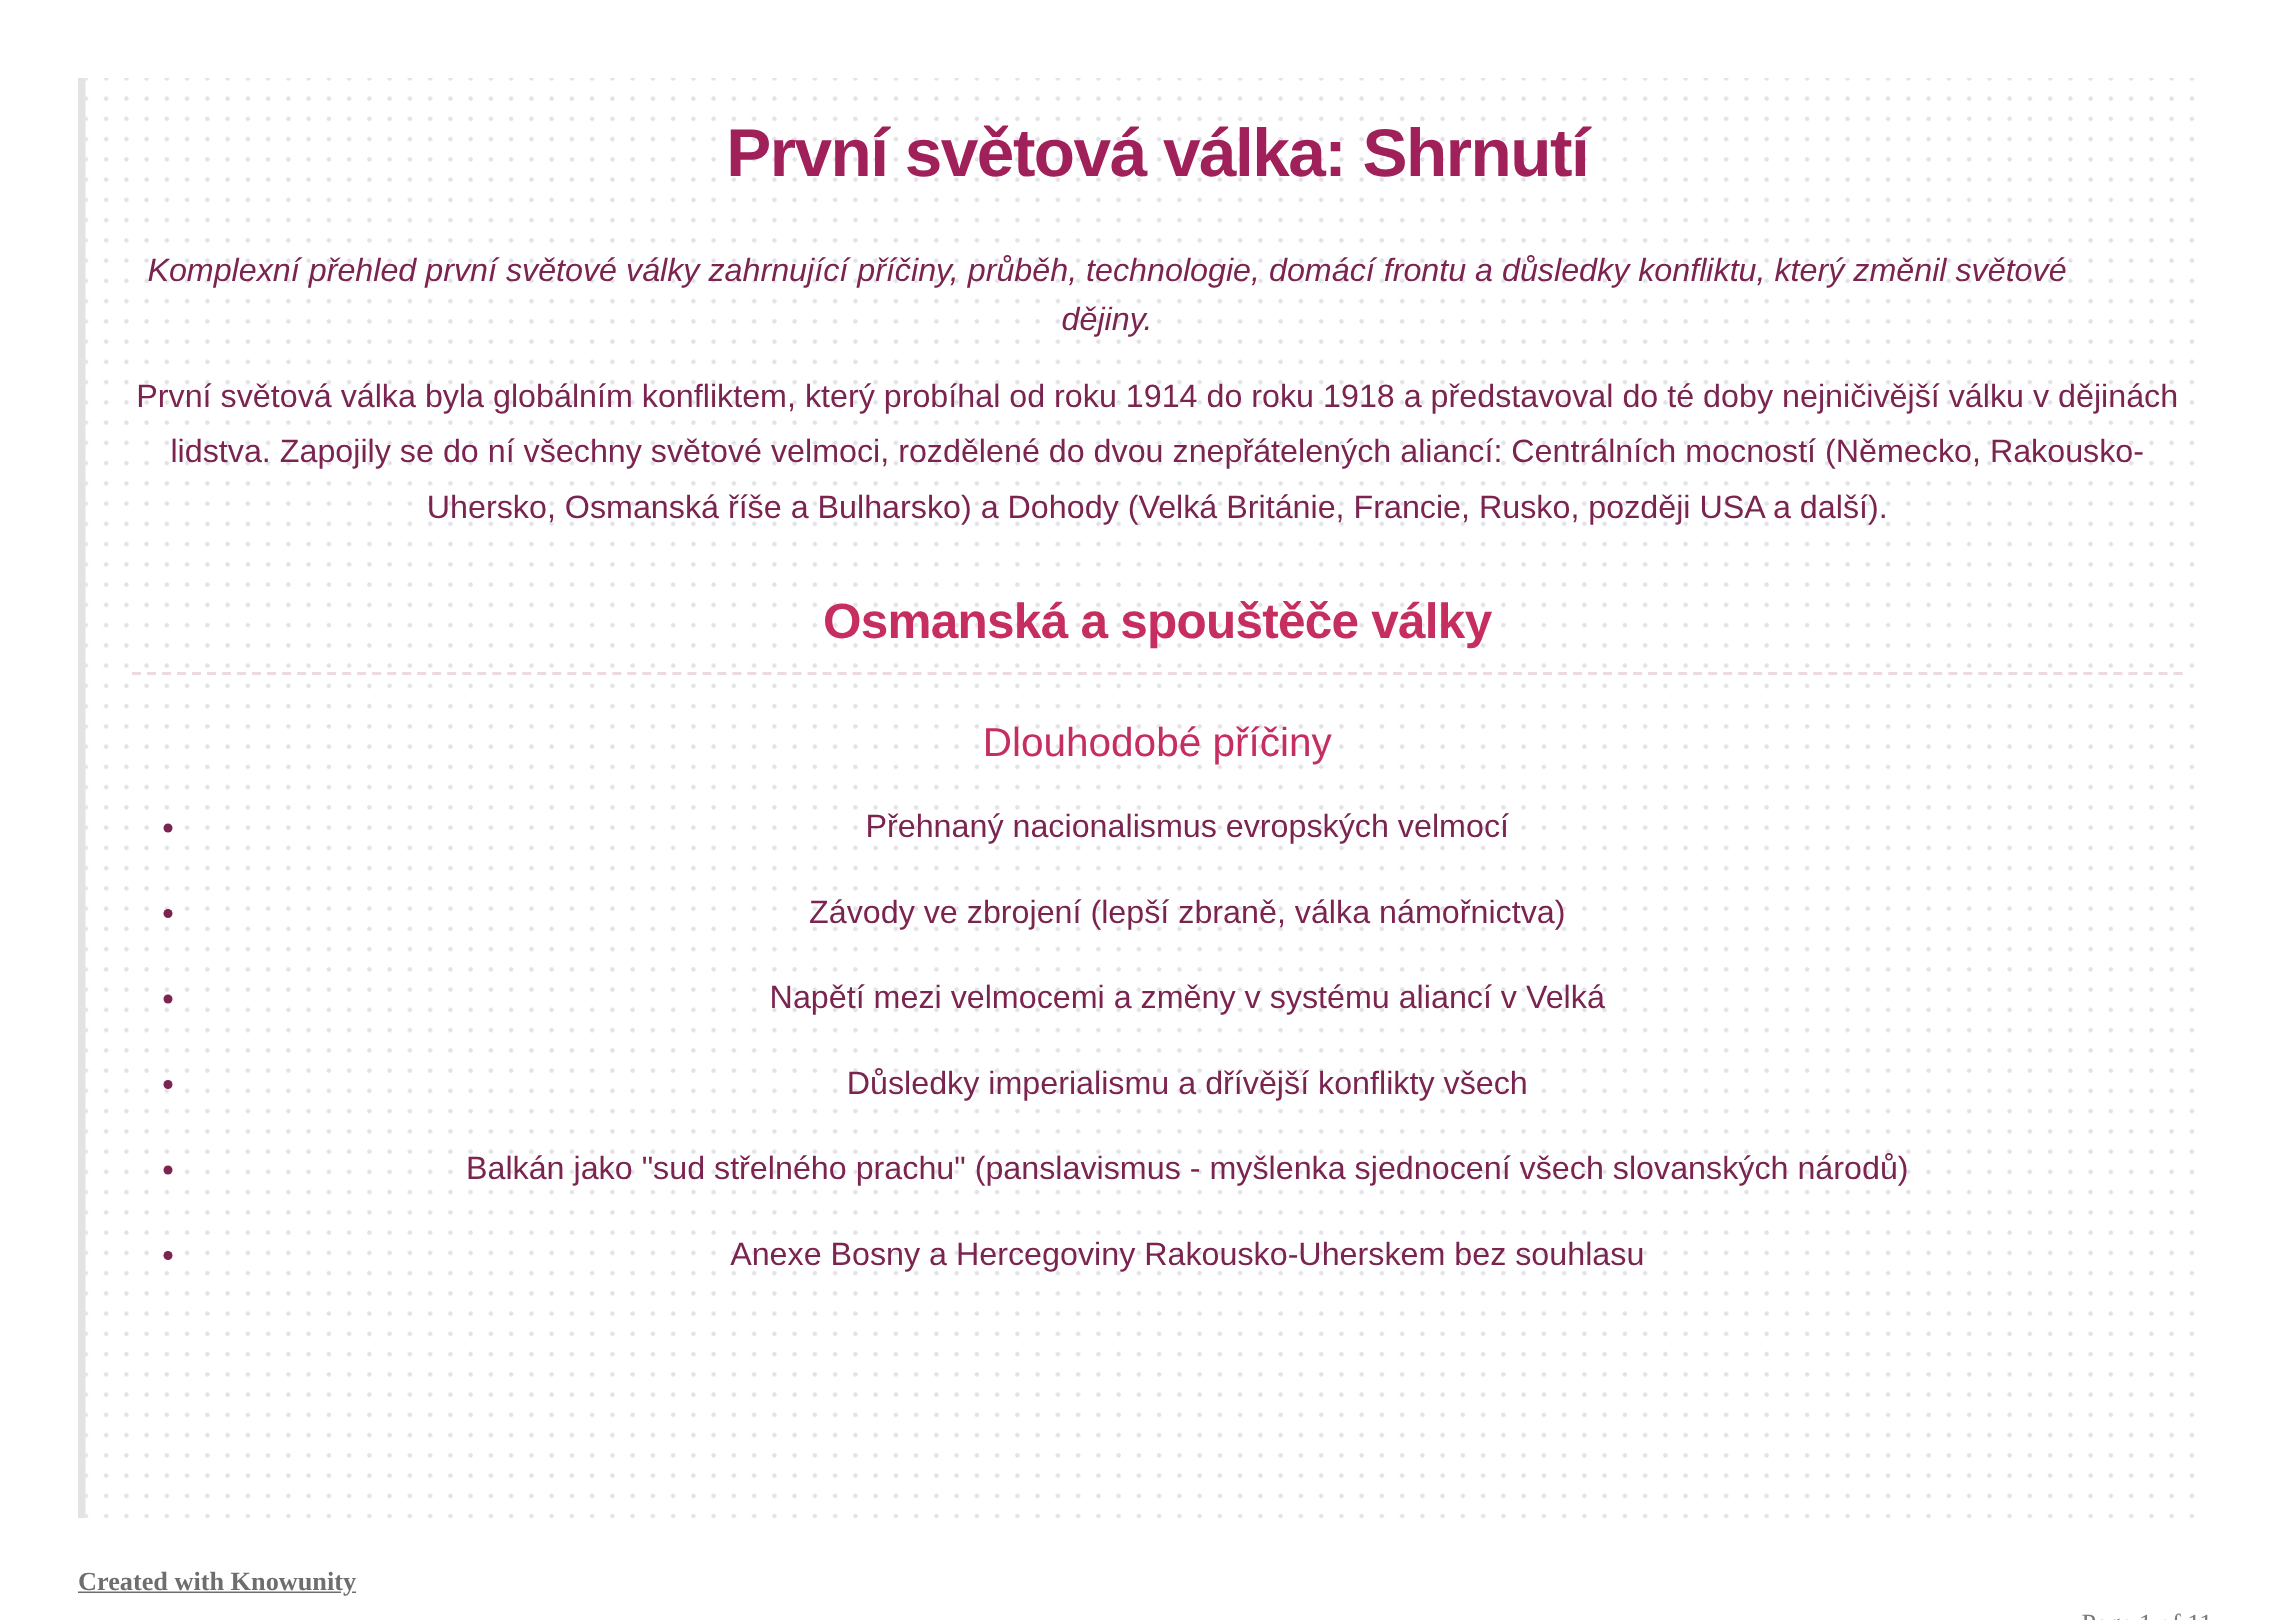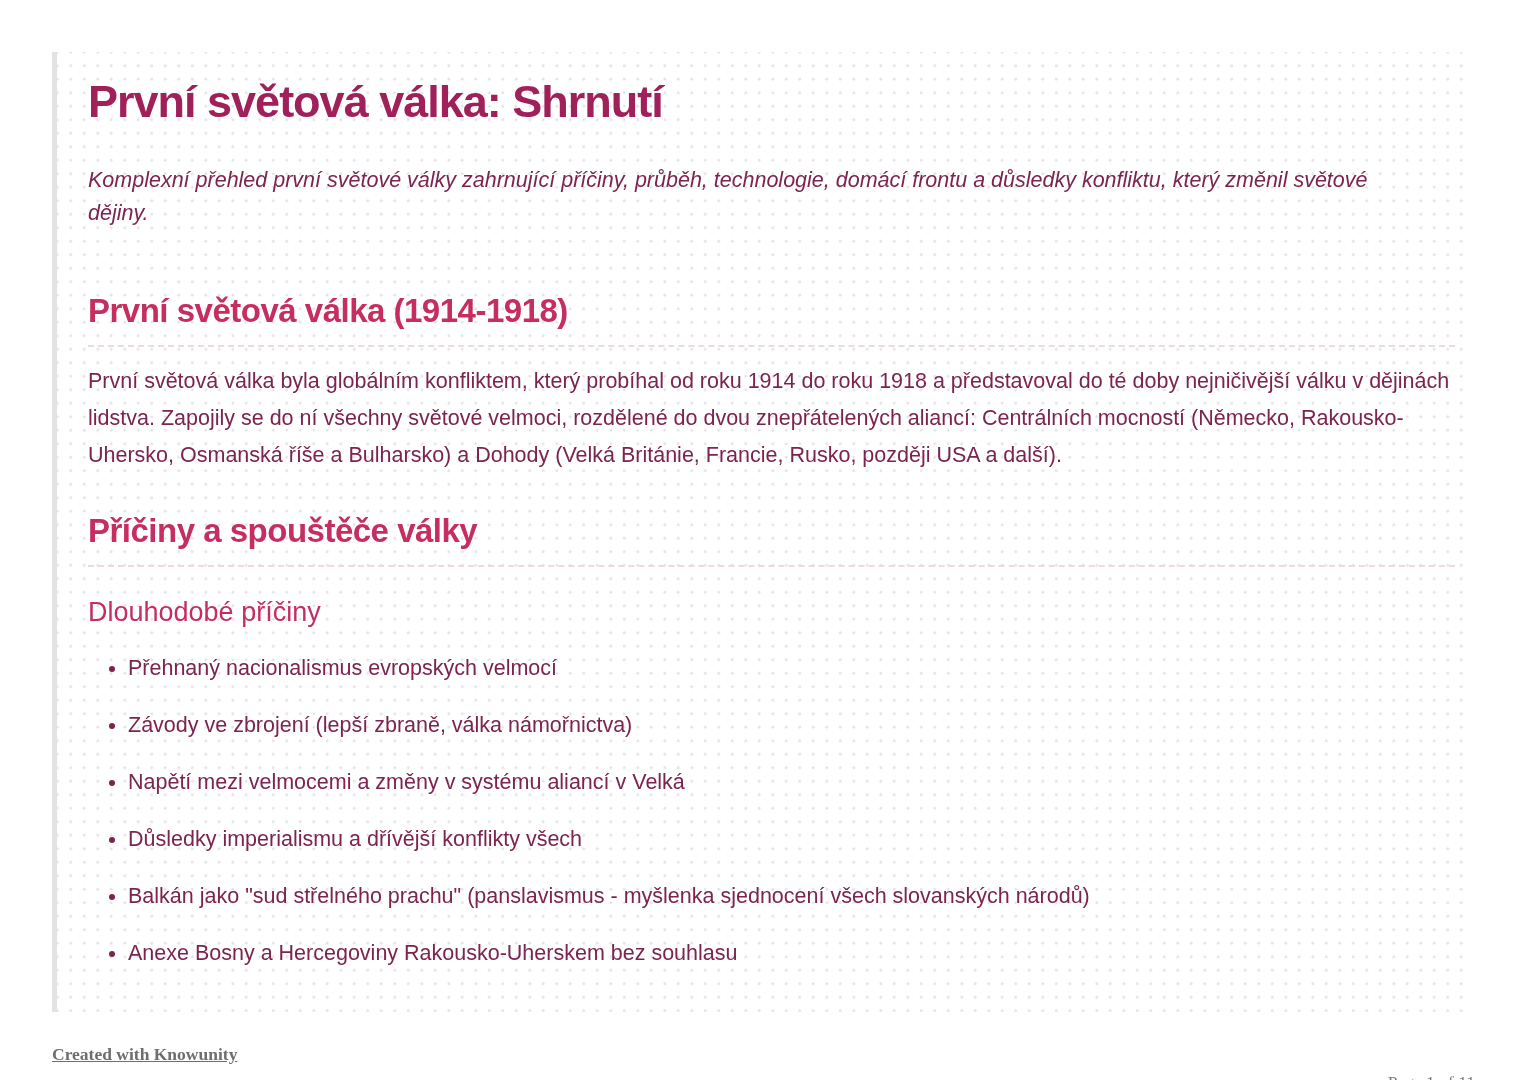--- a/index.html
+++ b/index.html
@@ -1,16 +1,16 @@
 <!DOCTYPE html>
 <html lang="cs"><head>
 <meta charset="utf-8">
 <title>První světová válka: Shrnutí</title>
 <style>
-  * { box-sizing: border-box; }
+  * { box-sizing: border-box; text-align: center; }
   html, body { margin: 0; padding: 0; }
   body {
     width: 1527px; height: 1080px;
     background: #ffffff;
     font-family: "Liberation Sans", sans-serif;
     position: relative;
     overflow: hidden;
   }
 
   
@@ -103,25 +103,24 @@
 </style>
 </head>
 <body>
 
 <div class="sheet">
 
   <h1 class="doc-title">První světová válka: Shrnutí</h1>
 
   <p class="subtitle">Komplexní přehled první světové války zahrnující příčiny, průběh, technologie, domácí frontu a důsledky konfliktu, který změnil světové dějiny.</p>
 
-  <h2 class="section-heading">První světová válka (1914-1918)</h2>
 
   <p class="body-text">První světová válka byla globálním konfliktem, který probíhal od roku 1914 do roku 1918 a představoval do té doby nejničivější válku v dějinách lidstva. Zapojily se do ní všechny světové velmoci, rozdělené do dvou znepřátelených aliancí: Centrálních mocností (Německo, Rakousko-Uhersko, Osmanská říše a Bulharsko) a Dohody (Velká Británie, Francie, Rusko, později USA a další).</p>
 
-  <h2 class="section-heading second">Příčiny a spouštěče války</h2>
+  <h2 class="section-heading second">Osmanská a spouštěče války</h2>
 
   <h3 class="sub-heading">Dlouhodobé příčiny</h3>
 
   <ul class="bullet-list">
     <li>Přehnaný nacionalismus evropských velmocí</li>
     <li>Závody ve zbrojení (lepší zbraně, válka námořnictva)</li>
     <li>Napětí mezi velmocemi a změny v systému aliancí v Velká</li>
     <li>Důsledky imperialismu a dřívější konflikty všech</li>
     <li>Balkán jako "sud střelného prachu" (panslavismus - myšlenka sjednocení všech slovanských národů)</li>
     <li>Anexe Bosny a Hercegoviny Rakousko-Uherskem bez souhlasu</li>

